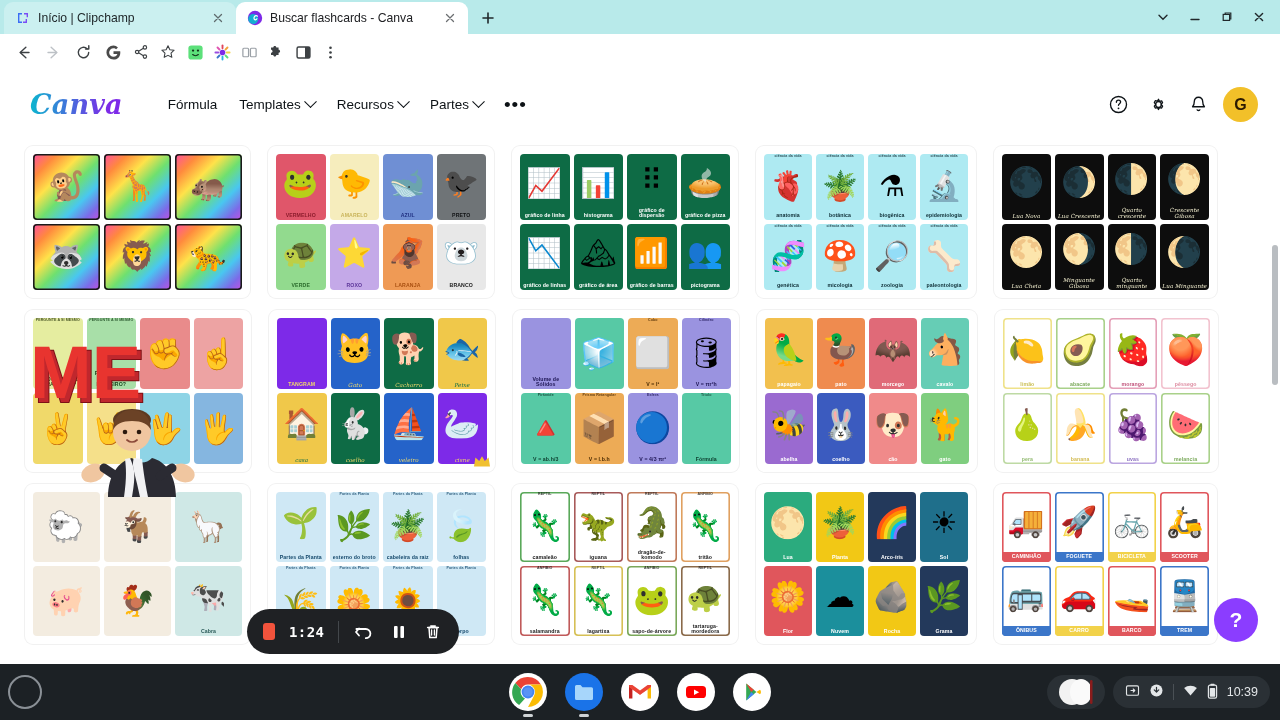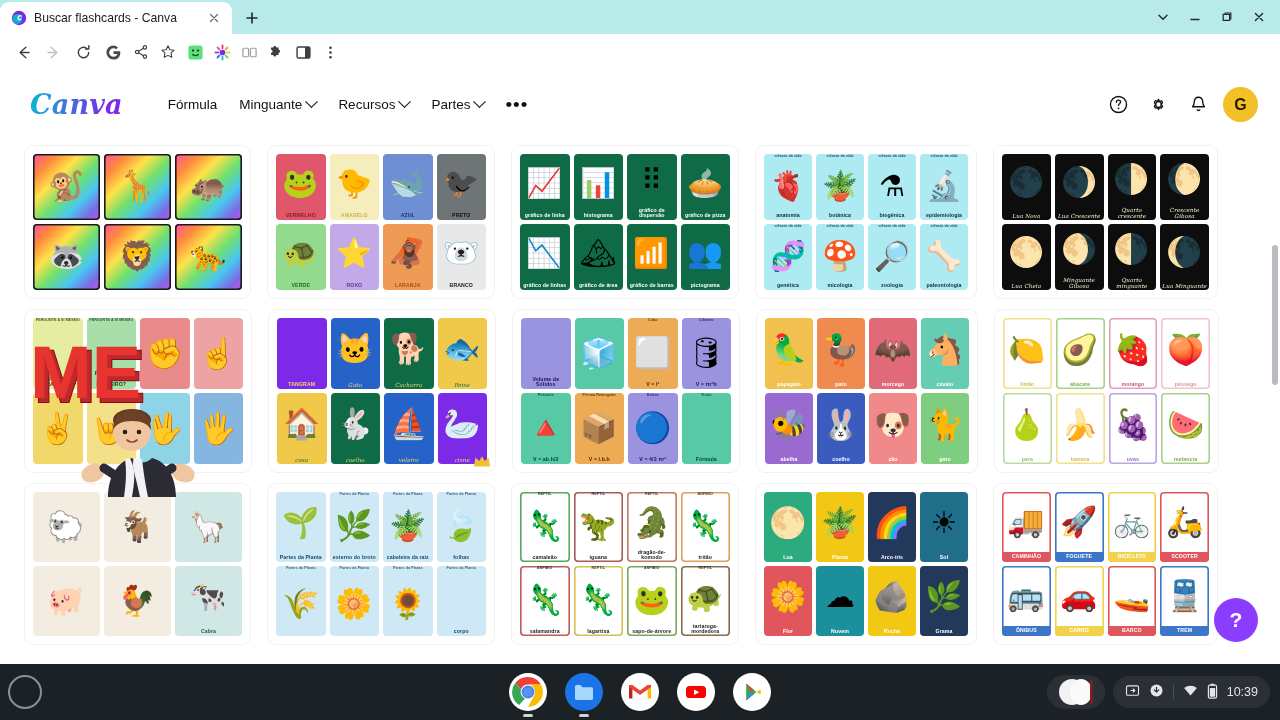--- a/index.html
+++ b/index.html
@@ -146,20 +146,35 @@
   }
   .sp-div { width: 1px; height: 16px; background: #4a5055; }
   .cam-pill { background: #2a3035; border-radius: 18px; height: 34px; width: 58px; display:flex; align-items:center; justify-content:center; position: relative; }
 </style>
 </head>
 <body>
 
 <div id="app">
 
   <div class="tabstrip">
+    <div class="tab inactive" style="margin-left:4px;">
+      <span class="tab-favicon">
+        <svg width="16" height="16" viewBox="0 0 16 16">
+            <path d="M3 3h4v1.4H4.4v7.2H7V13H3z" fill="#3b6df5"></path>
+            <path d="M9 3h4v4.2h-1.4V4.4H9z" fill="#7b4df5"></path>
+            <path d="M12 9v4H8v-1.4h2.6V9z" fill="#7b4df5"></path>
+          </svg>
+      </span>
+      <span class="tab-title">Início | Clipchamp</span>
+      <span class="tab-close">
+        <svg width="16" height="16" viewBox="0 0 16 16">
+            <path d="M4.5 4.5l7 7M11.5 4.5l-7 7" stroke="#3c4043" stroke-width="1.3" stroke-linecap="round"></path>
+          </svg>
+      </span>
+    </div>
     <div class="tab active">
       <span class="tab-favicon">
         <svg width="16" height="16" viewBox="0 0 16 16">
             <circle cx="8" cy="8" r="7.2" fill="#7d2ae8"></circle>
             <circle cx="6.2" cy="9" r="5" fill="#00c4cc" opacity=".85"></circle>
             <path d="M10.4 6.2c-.6-.9-2-.9-2.8.1-.9 1.1-.8 2.8.2 3.3.8.4 1.7-.1 2.1-.8" stroke="#fff" stroke-width="1.2" fill="none" stroke-linecap="round"></path>
           </svg>
       </span>
       <span class="tab-title">Buscar flashcards - Canva</span>
       <span class="tab-close">
@@ -287,21 +302,21 @@
       </div>
     </div>
   </div>
 
   <div class="canva-header">
     <div class="canva-logo">Canva</div>
     <div class="navlink">
       <span>Fórmula</span>
     </div>
     <div class="navlink">
-      <span>Minguante</span>
+      <span>Templates</span>
       <i class="chev"></i>
     </div>
     <div class="navlink">
       <span>Recursos</span>
       <i class="chev"></i>
     </div>
     <div class="navlink">
       <span>Partes</span>
       <i class="chev"></i>
     </div>
@@ -901,20 +916,44 @@
         <path d="M62 56c-3 8 1 14 6 39h8c-4-20-5-30-6-38z" fill="#f2f2f4"></path>
         <g fill="#f0c6a0">
           <ellipse cx="21" cy="71" rx="12" ry="9" transform="rotate(-22 21 71)"></ellipse>
           <ellipse cx="111" cy="71" rx="12" ry="9" transform="rotate(22 111 71)"></ellipse>
         </g>
         <path d="M32 66l12 8M100 66l-12 8" stroke="#2b2b33" stroke-width="9" stroke-linecap="round"></path>
       </g>
     </svg>
   </div>
 
+  <div class="recbar">
+    <div class="rec-stop"></div>
+    <div class="rec-time">1:24</div>
+    <div class="rec-div"></div>
+    <div class="rec-btn">
+      <svg width="22" height="22" viewBox="0 0 22 22">
+          <path d="M6 7.5L3 11l3 3.5" stroke="#fff" stroke-width="1.8" fill="none" stroke-linecap="round" stroke-linejoin="round"></path>
+          <path d="M3.4 11h9.4a4.6 4.6 0 0 1 0 9.2" stroke="#fff" stroke-width="1.8" fill="none" stroke-linecap="round" transform="translate(0,-3)"></path>
+        </svg>
+    </div>
+    <div class="rec-btn">
+      <svg width="20" height="20" viewBox="0 0 20 20">
+          <rect x="5" y="4" width="3.6" height="12" rx="1" fill="#fff"></rect>
+          <rect x="11.4" y="4" width="3.6" height="12" rx="1" fill="#fff"></rect>
+        </svg>
+    </div>
+    <div class="rec-btn">
+      <svg width="20" height="20" viewBox="0 0 20 20">
+          <path d="M4.6 5.4h10.8M8 5.4V4h4v1.4" stroke="#fff" stroke-width="1.5" fill="none" stroke-linecap="round"></path>
+          <path d="M6 5.4l.8 10.2h6.4L14 5.4z" stroke="#fff" stroke-width="1.5" fill="none" stroke-linejoin="round"></path>
+          <path d="M8.6 8v5M11.4 8v5" stroke="#fff" stroke-width="1.3" stroke-linecap="round"></path>
+        </svg>
+    </div>
+  </div>
 
   <div class="helpbubble">?</div>
 
   <div class="shelf">
     <div class="launcher"></div>
     <div class="shelf-apps">
       <div class="shelf-app">
         <svg width="32" height="32" viewBox="0 0 32 32">
             <circle cx="16" cy="16" r="15" fill="#fff"></circle>
             <path d="M16 1a15 15 0 0 1 13 7.6H16a7.4 7.4 0 0 0-6.9 4.7L3.3 7.1A15 15 0 0 1 16 1z" fill="#ea4335"></path>

